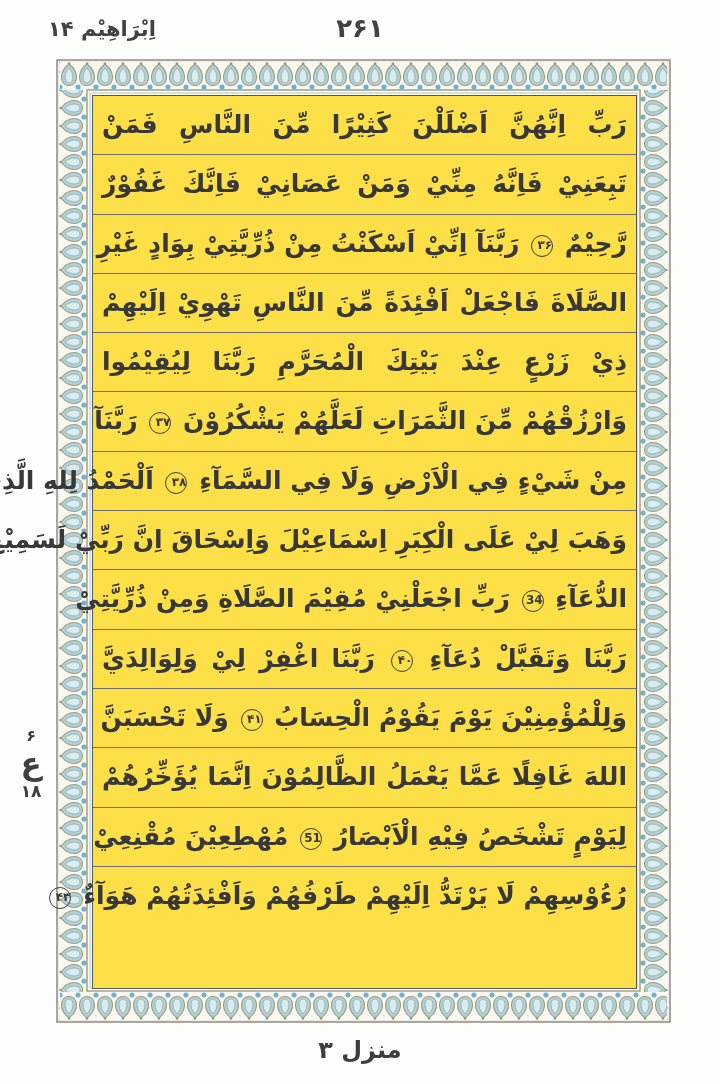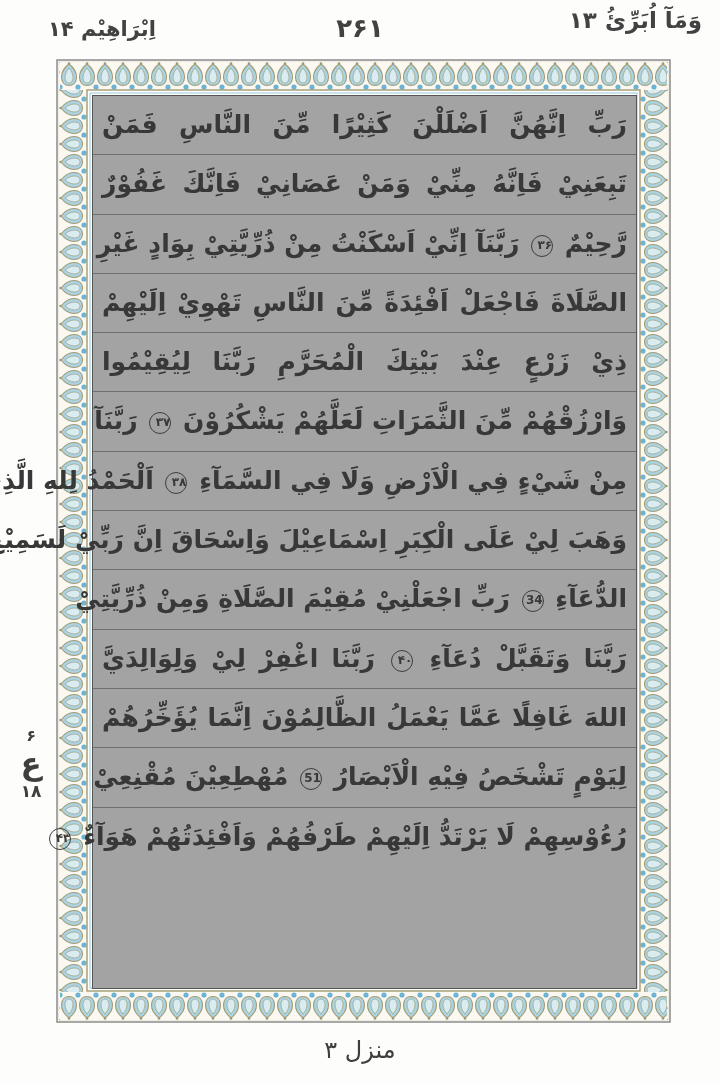--- a/index.html
+++ b/index.html
@@ -12,21 +12,21 @@
   .hdr{position:absolute; direction:rtl; font-weight:600; color:#424242; white-space:nowrap;}
   .hdr-juz{top:7px; right:18px; font-size:23px;}
   .hdr-page{top:13px; left:50%; transform:translateX(-50%); font-size:26px; letter-spacing:1px;}
   .hdr-surah{top:17px; left:48px; font-size:21px;}
   
   .frame{position:absolute; left:56px; top:59px; width:615px; height:964px;}
   .frame svg{display:block;}
   
   .qbox{
     position:absolute; left:92px; top:95px; width:545px; height:894px;
-    background:#a3a3a3; border:1.6px solid #565656; box-sizing:border-box;
+    background:#fde047; border:1.6px solid #565656; box-sizing:border-box;
   }
   .qrow{
     height:59.3px; box-sizing:border-box;
     border-bottom:1.3px solid #6f6f6f;
     direction:rtl; text-align:justify; text-align-last:justify;
     font-size:25px; font-weight:bold; line-height:58px;
     padding:0 9px; white-space:nowrap; overflow:visible;
     color:#383838;
   }
   .qrow:last-child{border-bottom:none;}
@@ -41,29 +41,28 @@
     position:absolute; left:10px; top:726px; width:42px;
     display:flex; flex-direction:column; align-items:center; gap:1px;
     color:#3f3f3f; direction:rtl;
   }
   .ruku .cnt{font-size:16px; font-weight:600;}
   .ruku .ain{font-size:31px; font-weight:bold; line-height:34px;}
   .ruku .tot{font-size:17px; font-weight:600;}
   
   .ftr{
     position:absolute; left:0; right:0; top:1036px; text-align:center;
-    direction:rtl; font-size:24px; font-weight:400; color:#3e3e3e;
+    direction:rtl; font-size:24px; font-weight:700; color:#3e3e3e;
   }
 </style>
 </head>
 <body>
 
 <div class="page">
 
-  <div class="hdr hdr-juz">وَمَآ اُبَرِّئُ ۱۳</div>
   <div class="hdr hdr-page">۲۶۱</div>
   <div class="hdr hdr-surah">اِبْرَاهِيْم ۱۴</div>
 
   <div class="frame">
     <svg width="615" height="964" viewBox="0 0 615 964" preserveAspectRatio="none">
       <defs>
         <path id="fan" d="M9 2 C13.5 5.5 16.5 10 16.5 15 C16.5 20.5 13.2 23.5 9 23.5 C4.8 23.5 1.5 20.5 1.5 15 C1.5 10 4.5 5.5 9 2 Z"></path>
         <g id="fanH">
           <use href="#fan" fill="#a9d4e3" stroke="#a39a72" stroke-width="1.1"></use>
           <path d="M9 6 C11.5 9 13 12 13 15.5 C13 19 11.3 21 9 21 C6.7 21 5 19 5 15.5 C5 12 6.5 9 9 6 Z" fill="#ffffff" fill-opacity="0.55" stroke="#a39a72" stroke-width="0.7"></path>
@@ -112,20 +111,21 @@
     <div class="qrow">رَبِّ اِنَّهُنَّ اَضْلَلْنَ كَثِيْرًا مِّنَ النَّاسِ فَمَنْ</div>
     <div class="qrow">تَبِعَنِيْ فَاِنَّهُ مِنِّيْ وَمَنْ عَصَانِيْ فَاِنَّكَ غَفُوْرٌ</div>
     <div class="qrow">رَّحِيْمٌ <span class="aya">۳۶</span> رَبَّنَآ اِنِّيْ اَسْكَنْتُ مِنْ ذُرِّيَّتِيْ بِوَادٍ غَيْرِ</div>
     <div class="qrow">الصَّلَاةَ فَاجْعَلْ اَفْئِدَةً مِّنَ النَّاسِ تَهْوِيْ اِلَيْهِمْ</div>
     <div class="qrow">ذِيْ زَرْعٍ عِنْدَ بَيْتِكَ الْمُحَرَّمِ رَبَّنَا لِيُقِيْمُوا</div>
     <div class="qrow">وَارْزُقْهُمْ مِّنَ الثَّمَرَاتِ لَعَلَّهُمْ يَشْكُرُوْنَ <span class="aya">۳۷</span> رَبَّنَآ</div>
     <div class="qrow">مِنْ شَيْءٍ فِي الْاَرْضِ وَلَا فِي السَّمَآءِ <span class="aya">۳۸</span> اَلْحَمْدُ لِلهِ الَّذِيْ</div>
     <div class="qrow">وَهَبَ لِيْ عَلَى الْكِبَرِ اِسْمَاعِيْلَ وَاِسْحَاقَ اِنَّ رَبِّيْ لَسَمِيْعُ</div>
     <div class="qrow">الدُّعَآءِ <span class="aya">34</span> رَبِّ اجْعَلْنِيْ مُقِيْمَ الصَّلَاةِ وَمِنْ ذُرِّيَّتِيْ</div>
     <div class="qrow">رَبَّنَا وَتَقَبَّلْ دُعَآءِ <span class="aya">۴۰</span> رَبَّنَا اغْفِرْ لِيْ وَلِوَالِدَيَّ</div>
+    <div class="qrow">وَلِلْمُؤْمِنِيْنَ يَوْمَ يَقُوْمُ الْحِسَابُ <span class="aya">۴۱</span> وَلَا تَحْسَبَنَّ</div>
     <div class="qrow">اللهَ غَافِلًا عَمَّا يَعْمَلُ الظَّالِمُوْنَ اِنَّمَا يُؤَخِّرُهُمْ</div>
     <div class="qrow">لِيَوْمٍ تَشْخَصُ فِيْهِ الْاَبْصَارُ <span class="aya">51</span> مُهْطِعِيْنَ مُقْنِعِيْ</div>
     <div class="qrow">رُءُوْسِهِمْ لَا يَرْتَدُّ اِلَيْهِمْ طَرْفُهُمْ وَاَفْئِدَتُهُمْ هَوَآءٌ <span class="aya">۴۳</span></div>
   </div>
 
   <div class="ruku">
     <span class="cnt">۶</span>
     <span class="ain">ع</span>
     <span class="tot">۱۸</span>
   </div>

